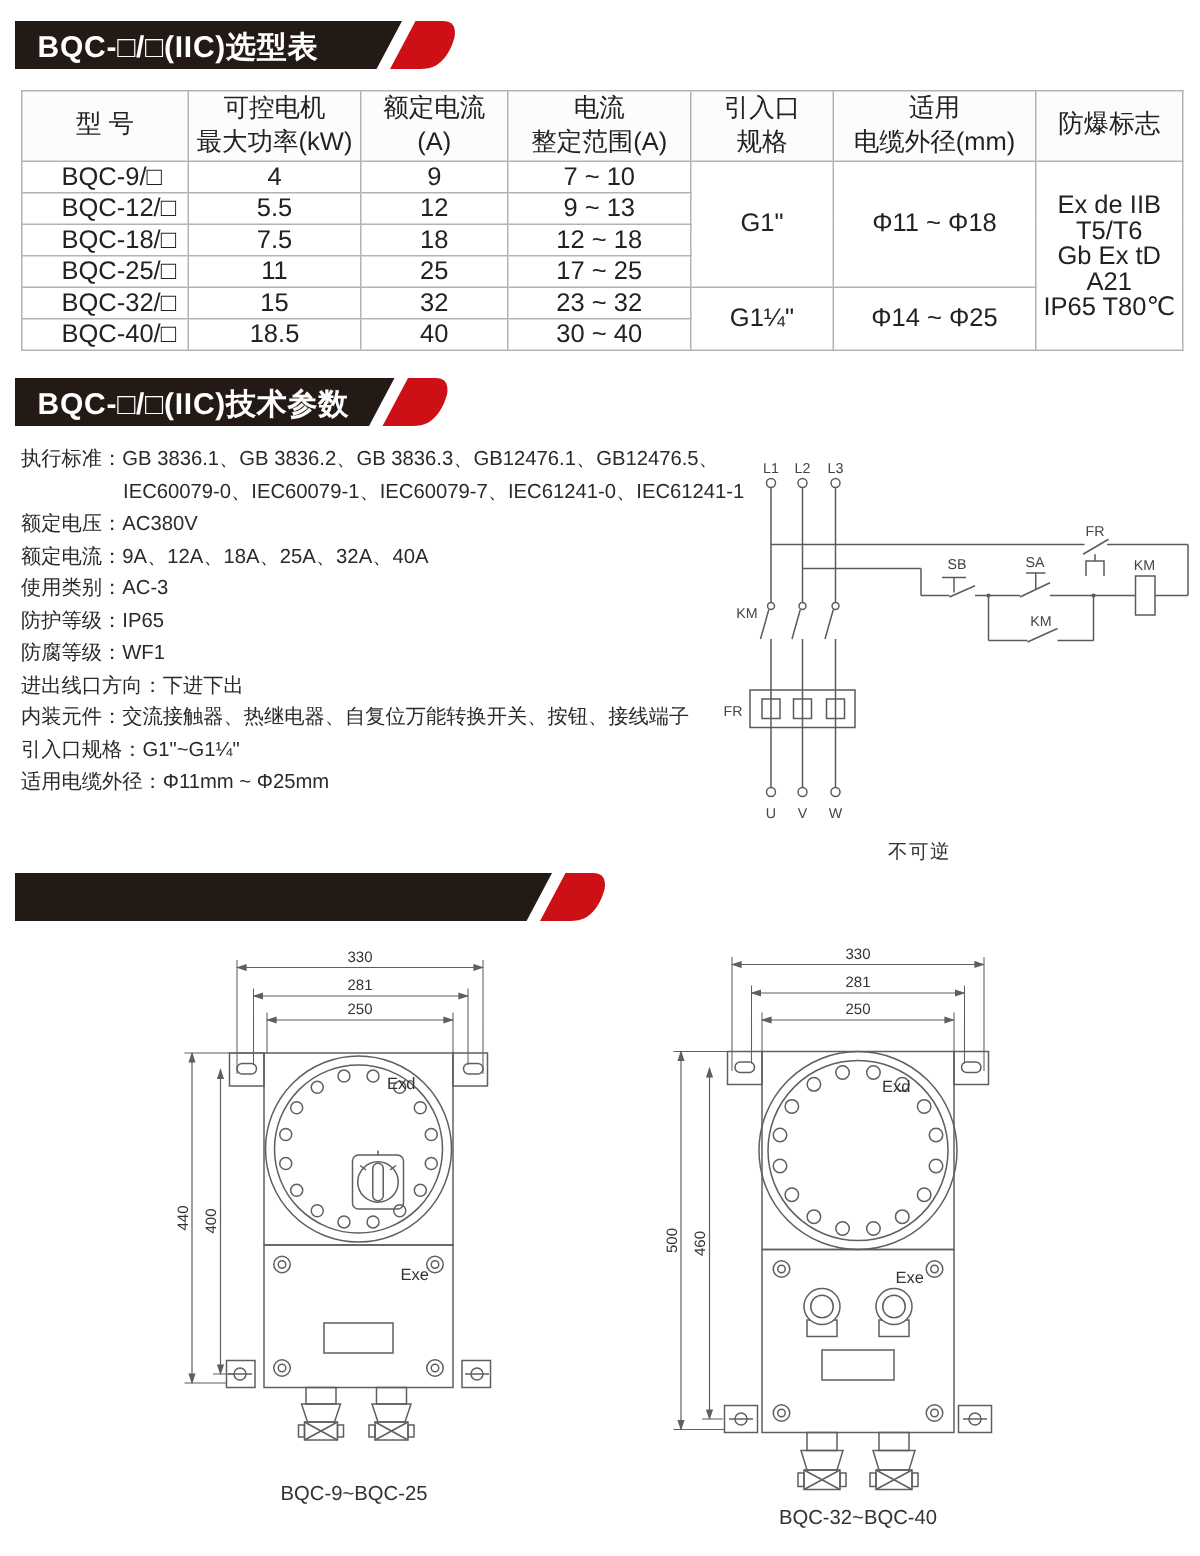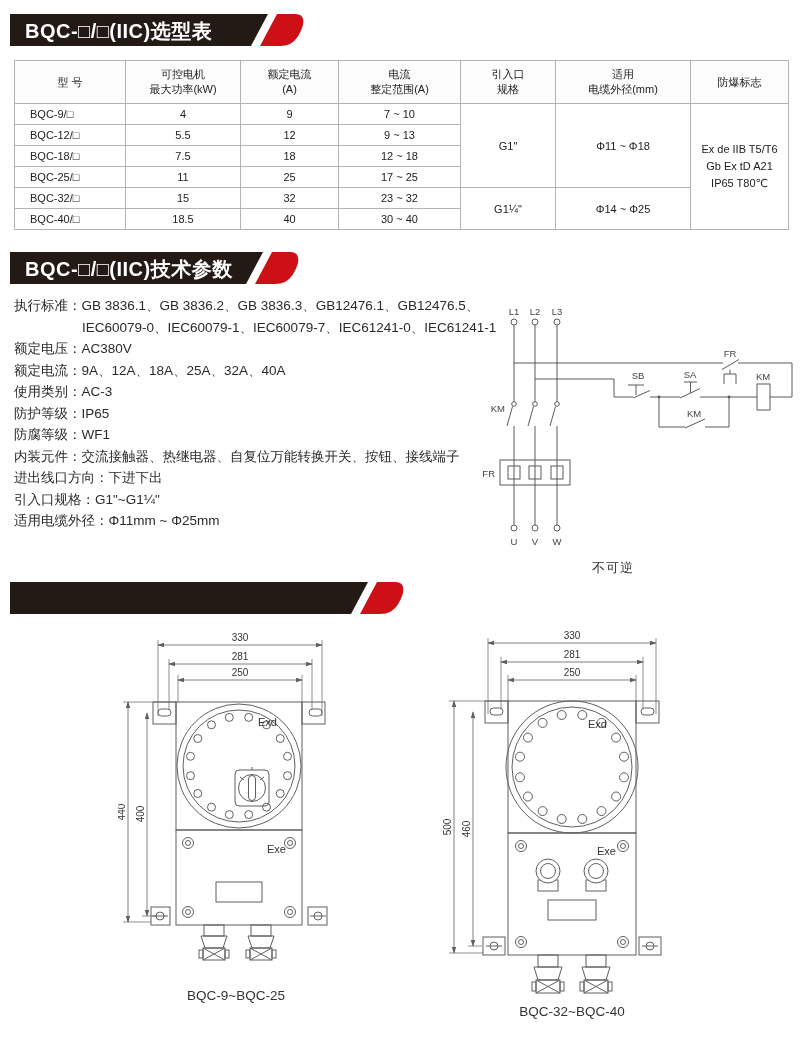--- a/index.html
+++ b/index.html
@@ -4,26 +4,26 @@
 <style>
   html,body{margin:0;padding:0;background:#fff;}
   .page{position:relative;width:800px;height:1037px;background:#ffffff;overflow:hidden;
         font-family:"Liberation Sans","DejaVu Sans",sans-serif;color:#2b2b2b;}
   .banner{position:absolute;height:28px;padding-left:47px;}
   .banner svg{position:absolute;left:0;top:0;}
   .banner .btxt{position:absolute;left:15px;top:4px;color:#ffffff;font-size:20px;font-weight:bold;
                 letter-spacing:0.5px;white-space:nowrap;}
   
   .sel-table{position:absolute;left:14px;top:60px;}
-  table{border-collapse:collapse;table-layout:fixed;width:774px;font-size:11px;color:#222;}
+  table{border-collapse:collapse;table-layout:fixed;width:774px;font-size:17px;color:#222;}
   th,td{border:1px solid #b3b3b3;padding:0;}
   th{height:42px;font-weight:normal;white-space:pre-line;line-height:1.35;text-align:center;
      background:#fcfcfc;color:#222;}
   td{height:20px;text-align:center;}
-  td.model{text-align:left;padding-left:15px;}
+  td.model{text-align:left;padding-left:26px;}
   td.mark div{line-height:17px;}
   
   .params{position:absolute;left:14px;top:295px;width:470px;font-size:13.5px;color:#2a2a2a;text-align:center;}
   .pline{display:flex;line-height:21.5px;white-space:nowrap;}
   .pcont{line-height:21.5px;padding-left:68px;white-space:nowrap;}
   .plabel{white-space:nowrap;}
   
   .schematic{position:absolute;left:480px;top:300px;}
   .draw-left{position:absolute;left:118px;top:628px;}
   .draw-right{position:absolute;left:438px;top:628px;}
@@ -145,26 +145,26 @@
     </div>
     <div class="pline">
       <span class="plabel">防护等级：</span>
       <span>IP65</span>
     </div>
     <div class="pline">
       <span class="plabel">防腐等级：</span>
       <span>WF1</span>
     </div>
     <div class="pline">
+      <span class="plabel">进出线口方向：</span>
+      <span>下进下出</span>
+    </div>
+    <div class="pline">
       <span class="plabel">内装元件：</span>
       <span>交流接触器、热继电器、自复位万能转换开关、按钮、接线端子</span>
-    </div>
-    <div class="pline">
-      <span class="plabel">进出线口方向：</span>
-      <span>下进下出</span>
     </div>
     <div class="pline">
       <span class="plabel">引入口规格：</span>
       <span>G1"~G1¼"</span>
     </div>
     <div class="pline">
       <span class="plabel">适用电缆外径：</span>
       <span>Φ11mm ~ Φ25mm</span>
     </div>
   </div>

